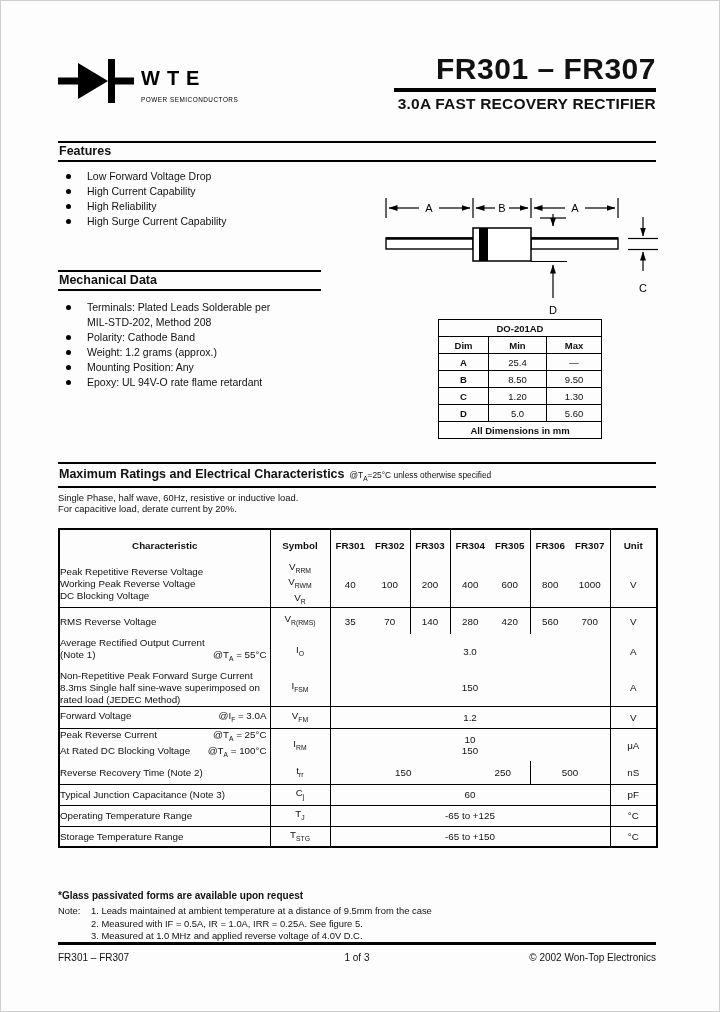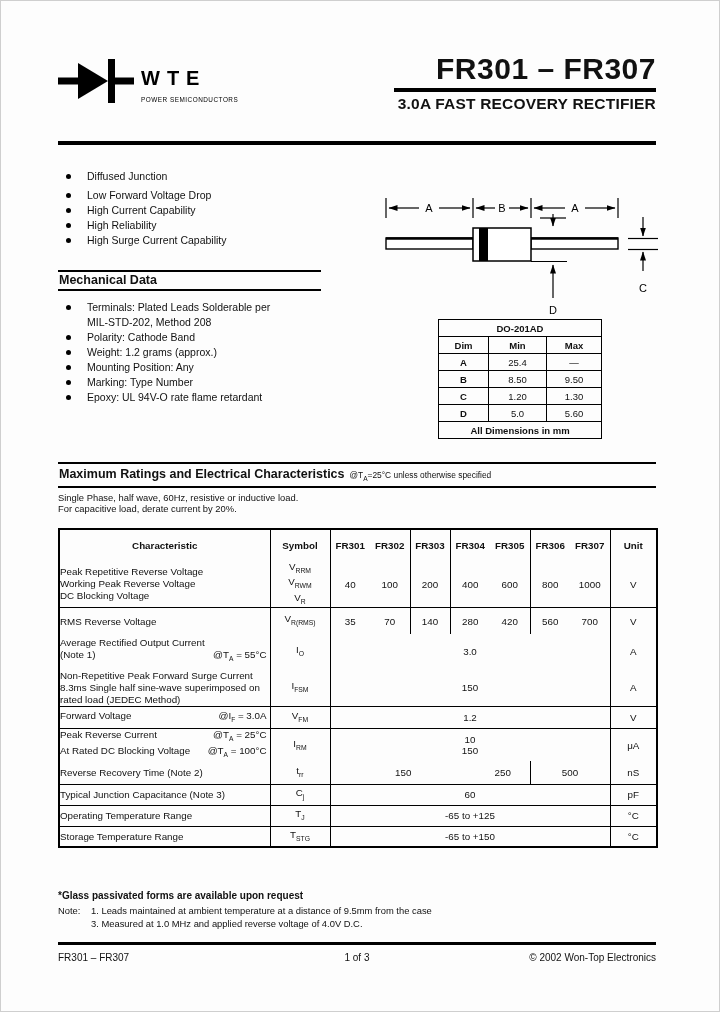--- a/index.html
+++ b/index.html
@@ -77,27 +77,24 @@
   <div class="abs brand-tag" style="left:140px;top:95px;">POWER SEMICONDUCTORS</div>
 
   <div class="abs title-block" style="left:393px;top:53px;width:262px;">
     <div class="doc-title">FR301 – FR307</div>
     <div class="title-rule"></div>
     <div class="doc-subtitle">3.0A FAST RECOVERY RECTIFIER</div>
   </div>
 
   <div class="abs" style="left:57px;top:140px;width:598px;">
     <div class="sec-rule2"></div>
+    <div class="sec-h">Features</div>
     <div class="sec-rule1"></div>
   </div>
   <ul class="blist abs" style="left:57px;top:163px;width:310px;">
-    <li class="gap">
-        <span class="bullet"></span>
-        <span>Diffused Junction</span>
-      </li>
     <li>
         <span class="bullet"></span>
         <span>Low Forward Voltage Drop</span>
       </li>
     <li>
         <span class="bullet"></span>
         <span>High Current Capability</span>
       </li>
     <li>
         <span class="bullet"></span>
@@ -131,26 +128,20 @@
     <li>
         <span class="bullet"></span>
         <span>
           <div>Weight: 1.2 grams (approx.)</div>
         </span>
       </li>
     <li>
         <span class="bullet"></span>
         <span>
           <div>Mounting Position: Any</div>
-        </span>
-      </li>
-    <li>
-        <span class="bullet"></span>
-        <span>
-          <div>Marking: Type Number</div>
         </span>
       </li>
     <li>
         <span class="bullet"></span>
         <span>
           <div>Epoxy: UL 94V-O rate flame retardant</div>
         </span>
       </li>
   </ul>
 
@@ -392,20 +383,21 @@
     </tr>
   </tbody>
     </table>
 
   <div class="abs" style="left:57px;top:856px;width:598px;margin-top:33px;">
     <div class="glass">*Glass passivated forms are available upon request</div>
     <div class="noterow">
       <div class="notelabel">Note:</div>
       <div>
         <div>1. Leads maintained at ambient temperature at a distance of 9.5mm from the case</div>
+        <div>2. Measured with IF = 0.5A, IR = 1.0A, IRR = 0.25A. See figure 5.</div>
         <div>3. Measured at 1.0 MHz and applied reverse voltage of 4.0V D.C.</div>
       </div>
     </div>
   </div>
 
   <div class="abs" style="left:57px;top:941px;width:598px;">
     <div class="footer-rule"></div>
     <div class="footer-row">
       <span class="fl1">FR301 – FR307</span>
       <span class="fc">1 of 3</span>

